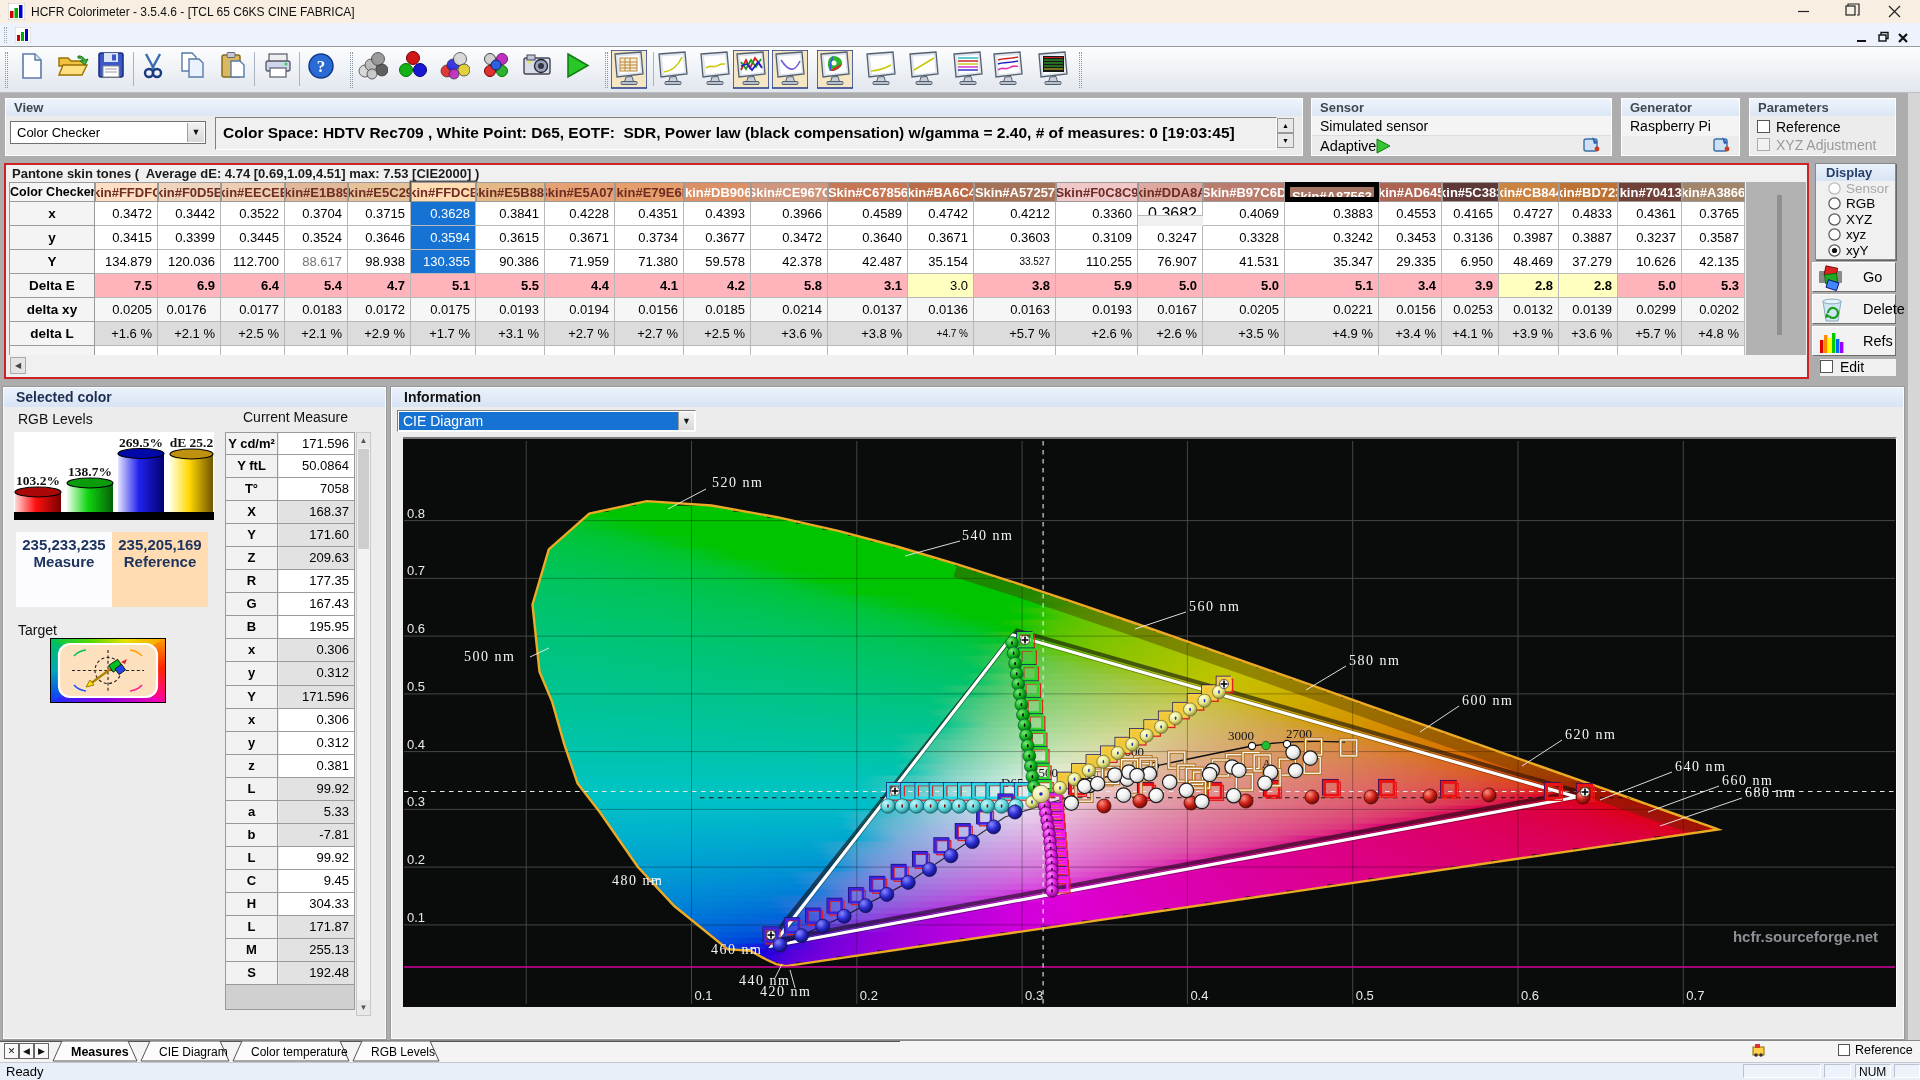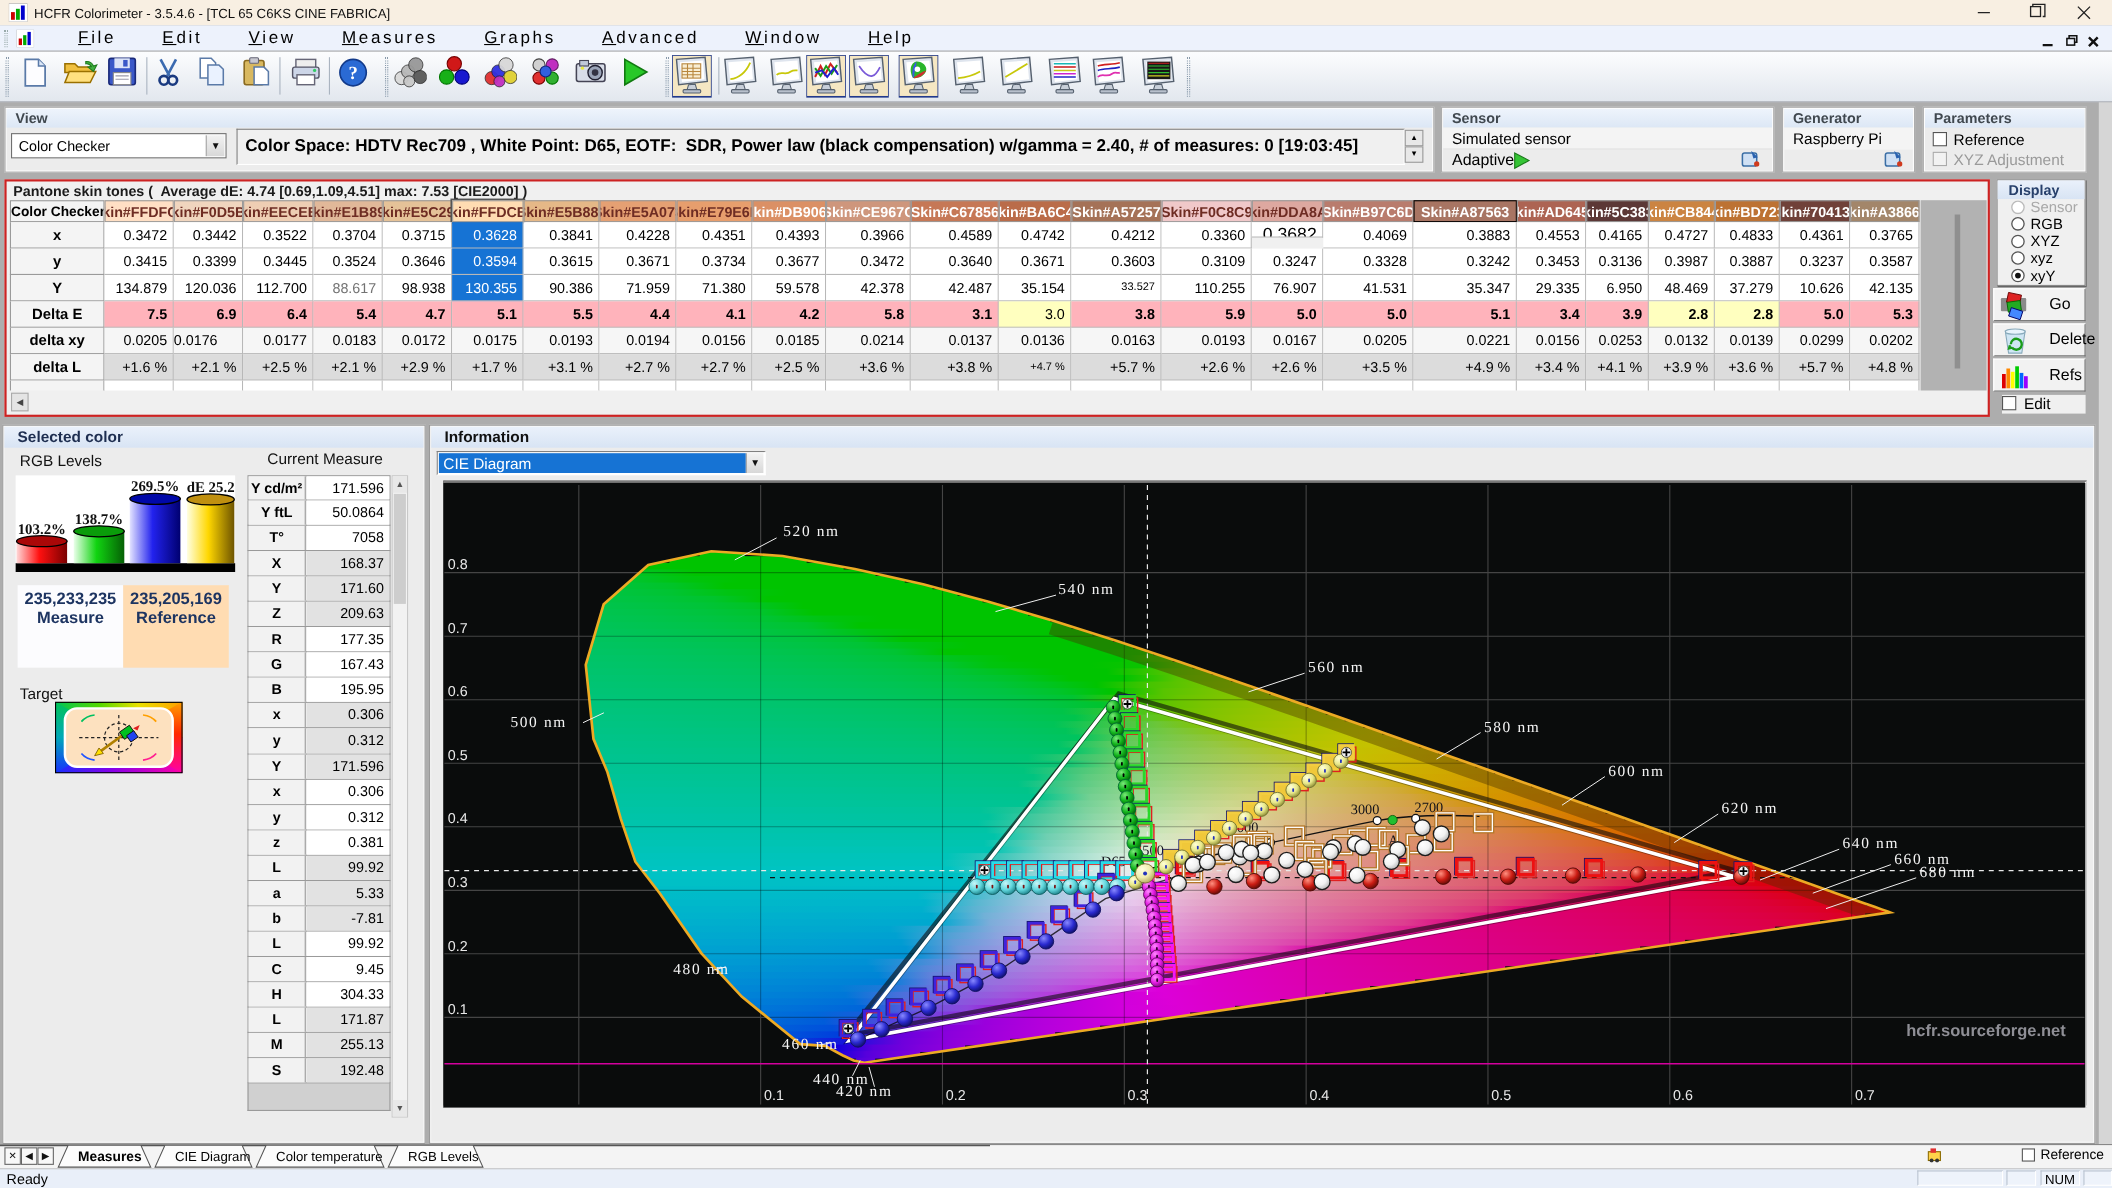--- a/index.html
+++ b/index.html
@@ -29,21 +29,20 @@
     <path d="M 58,6 v-2 h11 v11 h-2" fill="none" stroke="#222" stroke-width="1.2"></path>
     <path d="M 99,6 l11,11 M 110,6 l-11,11" stroke="#222" stroke-width="1.2"></path>
   </svg>
 <div class="abs menubar">
     <svg style="position:absolute;left:15px;top:4px" width="16" height="16">
       <rect width="16" height="16" fill="#fff" stroke="#999" stroke-width="0.5"></rect>
       <rect x="2" y="8" width="3" height="6" fill="#c00"></rect>
       <rect x="6" y="5" width="3" height="9" fill="#0a0"></rect>
       <rect x="10" y="2" width="3" height="12" fill="#00c"></rect>
     </svg>
-    <div style="position:absolute;left:50px;top:3px;font-size:15.5px"><span><u>F</u>ile</span><span><u>E</u>dit</span><span><u>V</u>iew</span><span><u>M</u>easures</span><span><u>G</u>raphs</span><span><u>A</u>dvanced</span><span><u>W</u>indow</span><span><u>H</u>elp</span></div>
     <svg style="position:absolute;left:1855px;top:8px" width="60" height="12">
       <line x1="2" y1="10" x2="11" y2="10" stroke="#111" stroke-width="2"></line>
       <rect x="24" y="4" width="7" height="6" fill="none" stroke="#111" stroke-width="1.4"></rect>
       <path d="M 26,4 v-2.5 h7 v6 h-2" fill="none" stroke="#111" stroke-width="1.4"></path>
       <path d="M 44,3 l8,8 M 52,3 l-8,8" stroke="#111" stroke-width="2.2"></path>
     </svg>
     <div style="position:absolute;left:4px;top:4px;width:3px;height:16px;border-left:1px dotted #9aa;border-right:1px dotted #9aa"></div>
   </div>
 <div class="abs toolbar"></div>
 <div class="abs" style="left:5px;top:52px;width:3px;height:36px;border-left:1px dotted #8899aa;border-right:1px dotted #8899aa"></div>
@@ -345,21 +344,21 @@
   </div>
 <div class="abs" style="left:1056px;top:182px;width:82px;height:20px;background:#F0C8C9;border:1px solid #9a9a9a;font-weight:bold;font-size:13px;color:#6e2c23;line-height:19px;overflow:hidden">
     <span style="position:absolute;left:50%;transform:translateX(-50%);white-space:nowrap">Skin#F0C8C9</span>
   </div>
 <div class="abs" style="left:1138px;top:182px;width:65px;height:20px;background:#DDA8A0;border:1px solid #9a9a9a;font-weight:bold;font-size:13px;color:#6e2c23;line-height:19px;overflow:hidden">
     <span style="position:absolute;left:50%;transform:translateX(-50%);white-space:nowrap">Skin#DDA8A0</span>
   </div>
 <div class="abs" style="left:1203px;top:182px;width:82px;height:20px;background:#B97C6D;border:1px solid #9a9a9a;font-weight:bold;font-size:13px;color:#fff;line-height:19px;overflow:hidden">
     <span style="position:absolute;left:50%;transform:translateX(-50%);white-space:nowrap">Skin#B97C6D</span>
   </div>
-<div class="abs" style="left:1285px;top:182px;width:94px;height:20px;background:#A87563;border:1px solid #000000;font-weight:bold;font-size:13px;color:#fff;line-height:19px;overflow:hidden">
+<div class="abs" style="left:1285px;top:182px;width:94px;height:20px;background:#A87563;border:5px solid #000000;font-weight:bold;font-size:13px;color:#fff;line-height:19px;overflow:hidden">
     <span style="position:absolute;left:50%;transform:translateX(-50%);white-space:nowrap">Skin#A87563</span>
   </div>
 <div class="abs" style="left:1379px;top:182px;width:63px;height:20px;background:#AD6453;border:1px solid #9a9a9a;font-weight:bold;font-size:13px;color:#fff;line-height:19px;overflow:hidden">
     <span style="position:absolute;left:50%;transform:translateX(-50%);white-space:nowrap">Skin#AD6453</span>
   </div>
 <div class="abs" style="left:1442px;top:182px;width:57px;height:20px;background:#5C3836;border:1px solid #9a9a9a;font-weight:bold;font-size:13px;color:#fff;line-height:19px;overflow:hidden">
     <span style="position:absolute;left:50%;transform:translateX(-50%);white-space:nowrap">Skin#5C3836</span>
   </div>
 <div class="abs" style="left:1499px;top:182px;width:60px;height:20px;background:#CB8442;border:1px solid #9a9a9a;font-weight:bold;font-size:13px;color:#fff;line-height:19px;overflow:hidden">
     <span style="position:absolute;left:50%;transform:translateX(-50%);white-space:nowrap">Skin#CB8442</span>
@@ -468,21 +467,21 @@
 <div class="abs" style="left:1203px;top:274px;width:82px;height:24px;background:#ffb3bb;border:1px solid #b8b8b8;border-top:none;border-left:none;font-size:13px;font-weight:bold;color:#000;text-align:right;line-height:23px;padding-right:5px;overflow:hidden">5.0</div>
 <div class="abs" style="left:1285px;top:274px;width:94px;height:24px;background:#ffb3bb;border:1px solid #b8b8b8;border-top:none;border-left:none;font-size:13px;font-weight:bold;color:#000;text-align:right;line-height:23px;padding-right:5px;overflow:hidden">5.1</div>
 <div class="abs" style="left:1379px;top:274px;width:63px;height:24px;background:#ffb3bb;border:1px solid #b8b8b8;border-top:none;border-left:none;font-size:13px;font-weight:bold;color:#000;text-align:right;line-height:23px;padding-right:5px;overflow:hidden">3.4</div>
 <div class="abs" style="left:1442px;top:274px;width:57px;height:24px;background:#ffb3bb;border:1px solid #b8b8b8;border-top:none;border-left:none;font-size:13px;font-weight:bold;color:#000;text-align:right;line-height:23px;padding-right:5px;overflow:hidden">3.9</div>
 <div class="abs" style="left:1499px;top:274px;width:60px;height:24px;background:#ffffbf;border:1px solid #b8b8b8;border-top:none;border-left:none;font-size:13px;font-weight:bold;color:#000;text-align:right;line-height:23px;padding-right:5px;overflow:hidden">2.8</div>
 <div class="abs" style="left:1559px;top:274px;width:59px;height:24px;background:#ffffbf;border:1px solid #b8b8b8;border-top:none;border-left:none;font-size:13px;font-weight:bold;color:#000;text-align:right;line-height:23px;padding-right:5px;overflow:hidden">2.8</div>
 <div class="abs" style="left:1618px;top:274px;width:64px;height:24px;background:#ffb3bb;border:1px solid #b8b8b8;border-top:none;border-left:none;font-size:13px;font-weight:bold;color:#000;text-align:right;line-height:23px;padding-right:5px;overflow:hidden">5.0</div>
 <div class="abs" style="left:1682px;top:274px;width:63px;height:24px;background:#ffb3bb;border:1px solid #b8b8b8;border-top:none;border-left:none;font-size:13px;font-weight:bold;color:#000;text-align:right;line-height:23px;padding-right:5px;overflow:hidden">5.3</div>
 <div class="abs" style="left:9px;top:298px;width:86px;height:24px;background:#f4f4f4;border:1px solid #9a9a9a;border-top:none;font-weight:bold;font-size:13.5px;text-align:center;line-height:23px">delta xy</div>
 <div class="abs" style="left:95px;top:298px;width:63px;height:24px;background:#f6f6f6;border:1px solid #b8b8b8;border-top:none;border-left:none;font-size:13px;font-weight:normal;color:#000;text-align:right;line-height:23px;padding-right:5px;overflow:hidden">0.0205</div>
-<div class="abs" style="left:158px;top:298px;width:63px;height:24px;background:#f6f6f6;border:1px solid #b8b8b8;border-top:none;border-left:none;font-size:13px;font-weight:normal;color:#000;text-align:left;line-height:23px;padding-right:5px;overflow:hidden">0.0176</div>
+<div class="abs" style="left:158px;top:298px;width:63px;height:24px;background:#f6f6f6;border:1px solid #b8b8b8;border-top:none;border-left:none;font-size:13px;font-weight:normal;color:#000;text-align:center;line-height:23px;padding-right:5px;overflow:hidden">0.0176</div>
 <div class="abs" style="left:221px;top:298px;width:64px;height:24px;background:#f6f6f6;border:1px solid #b8b8b8;border-top:none;border-left:none;font-size:13px;font-weight:normal;color:#000;text-align:right;line-height:23px;padding-right:5px;overflow:hidden">0.0177</div>
 <div class="abs" style="left:285px;top:298px;width:63px;height:24px;background:#f6f6f6;border:1px solid #b8b8b8;border-top:none;border-left:none;font-size:13px;font-weight:normal;color:#000;text-align:right;line-height:23px;padding-right:5px;overflow:hidden">0.0183</div>
 <div class="abs" style="left:348px;top:298px;width:63px;height:24px;background:#f6f6f6;border:1px solid #b8b8b8;border-top:none;border-left:none;font-size:13px;font-weight:normal;color:#000;text-align:right;line-height:23px;padding-right:5px;overflow:hidden">0.0172</div>
 <div class="abs" style="left:411px;top:298px;width:65px;height:24px;background:#f6f6f6;border:1px solid #b8b8b8;border-top:none;border-left:none;font-size:13px;font-weight:normal;color:#000;text-align:right;line-height:23px;padding-right:5px;overflow:hidden">0.0175</div>
 <div class="abs" style="left:476px;top:298px;width:69px;height:24px;background:#f6f6f6;border:1px solid #b8b8b8;border-top:none;border-left:none;font-size:13px;font-weight:normal;color:#000;text-align:right;line-height:23px;padding-right:5px;overflow:hidden">0.0193</div>
 <div class="abs" style="left:545px;top:298px;width:70px;height:24px;background:#f6f6f6;border:1px solid #b8b8b8;border-top:none;border-left:none;font-size:13px;font-weight:normal;color:#000;text-align:right;line-height:23px;padding-right:5px;overflow:hidden">0.0194</div>
 <div class="abs" style="left:615px;top:298px;width:69px;height:24px;background:#f6f6f6;border:1px solid #b8b8b8;border-top:none;border-left:none;font-size:13px;font-weight:normal;color:#000;text-align:right;line-height:23px;padding-right:5px;overflow:hidden">0.0156</div>
 <div class="abs" style="left:684px;top:298px;width:67px;height:24px;background:#f6f6f6;border:1px solid #b8b8b8;border-top:none;border-left:none;font-size:13px;font-weight:normal;color:#000;text-align:right;line-height:23px;padding-right:5px;overflow:hidden">0.0185</div>
 <div class="abs" style="left:751px;top:298px;width:77px;height:24px;background:#f6f6f6;border:1px solid #b8b8b8;border-top:none;border-left:none;font-size:13px;font-weight:normal;color:#000;text-align:right;line-height:23px;padding-right:5px;overflow:hidden">0.0214</div>
 <div class="abs" style="left:828px;top:298px;width:80px;height:24px;background:#f6f6f6;border:1px solid #b8b8b8;border-top:none;border-left:none;font-size:13px;font-weight:normal;color:#000;text-align:right;line-height:23px;padding-right:5px;overflow:hidden">0.0137</div>

